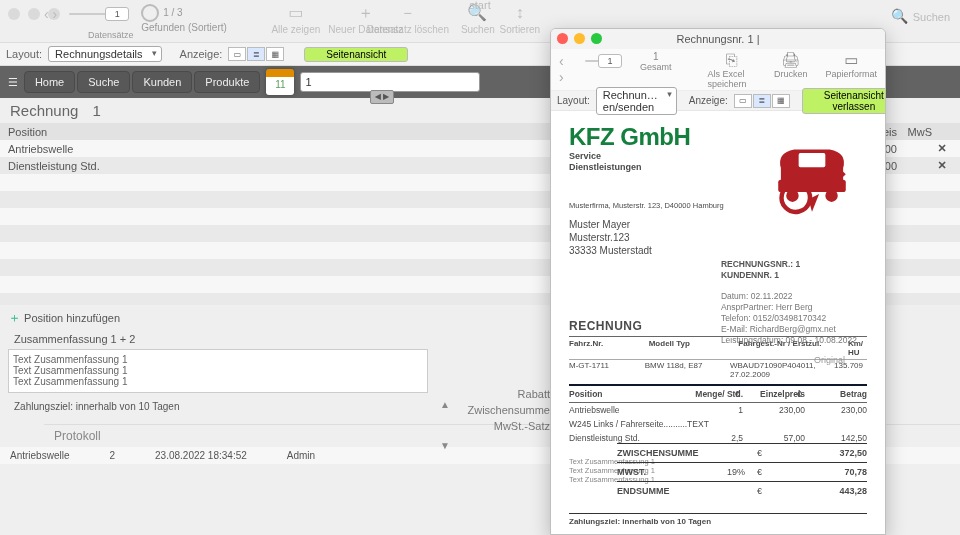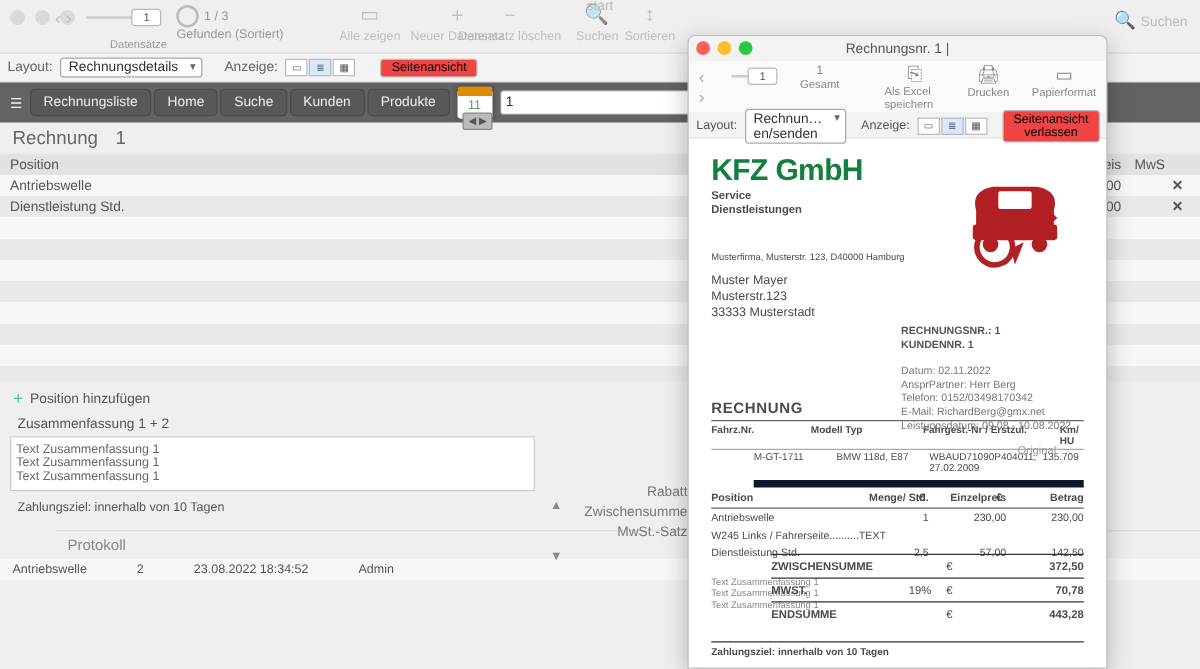--- a/index.html
+++ b/index.html
@@ -18,21 +18,21 @@
 .tbicon .gl { font-size:16px; line-height:18px; }
 .tbcap { display:block; margin-top:2px; text-align:center; white-space:nowrap; }
 .search-right { position:absolute; right:10px; top:8px; color:#aaa; font-size:14px; }
 
 .layoutbar { height:24px; display:flex; align-items:center; gap:6px; padding:0 6px; border-top:1px solid #ddd; border-bottom:1px solid #ddd; font-size:11px; background:#f3f3f3; }
 .lbl { color:#666; }
 .dd { background:#fff; border:1px solid #aaa; border-radius:3px; padding:1px 18px 1px 6px; position:relative; font-size:11px; color:#333; }
 .dd::after { content:"▾"; position:absolute; right:4px; top:1px; font-size:9px; color:#666; }
 .vicons { display:flex; gap:1px; }
 .vic { width:18px; height:14px; border:1px solid #bbb; background:#fff; display:flex; align-items:center; justify-content:center; font-size:8px; }
-.lbbtn { background:#ef4444; border:1px solid #bbb; border-radius:3px; padding:1px 8px; font-size:10px; }
+.lbbtn { background:#bef264; border:1px solid #bbb; border-radius:3px; padding:1px 21px; font-size:10px; }
 
 .darkbar { height:32px; background:#636363; display:flex; align-items:center; gap:2px; padding:0 4px; color:#eee; font-size:11px; }
 .dbtn { background:#585858; border:1px solid #4a4a4a; border-radius:4px; padding:4px 10px; color:#eee; font-size:11px; }
 .cal { width:28px; height:26px; background:#fff; border-top:8px solid #e08c00; border-radius:3px; text-align:center; color:#5a9e5a; font-size:10px; line-height:16px; margin:0 4px; box-shadow:0 0 4px rgba(0,0,0,.3); }
 .dinput { background:#fff; border:1px solid #999; border-radius:3px; height:20px; width:180px; font-size:11px; padding:0 4px; color:#333; }
 .nav-ar { position:absolute; left:370px; top:90px; width:24px; height:14px; border:1px solid #888; background:#bbb; font-size:8px; text-align:center; line-height:12px; border-radius:2px; }
 
 .formrow { height:34px; display:flex; align-items:center; gap:20px; padding:0 10px; background:#efefef; }
 .flabel { font-size:9px; color:#666; }
 .finput { background:#fff; border:1px solid #ccc; height:18px; font-size:10px; padding:0 3px; }
@@ -74,21 +74,21 @@
 .company h1{ font-size:24px; font-weight:800; color:#15803d; letter-spacing:-.5px;}
 .company .sub{ font-size:9px; font-weight:600; line-height:11px; }
 
 .addr-small{ font-size:7.5px; margin-top:28px; }
 .client{ margin-top:8px; font-size:10px; line-height:13px; }
 .meta { position:absolute; right:28px; top:230px; font-size:8.5px; line-height:11px; color:#777; }
 .meta .b{ font-weight:700; color:#555; }
 .H-RECH{ margin-top:62px; font-size:12px; font-weight:800; letter-spacing:.5px; }
 .orig { position:absolute; right:40px; top:326px; font-size:9px; color:#999; }
 .carhdr{ margin-top:3px; border-top:1px solid #666; border-bottom:1px solid #aaa; display:flex; font-size:8px; font-weight:700; padding:2px 0;}
-.carrow{ display:flex; font-size:8px; padding:1px 0 5px 0; border-bottom:6px solid #0f172a;margin-left:34px;}
+.carrow{ display:flex; font-size:8px; padding:1px 0 5px 0; border-bottom:2px solid #0f172a;}
 .carhdr div,.carrow div{ padding-right:4px;}
 .itemshdr{ display:flex; font-size:8.5px; font-weight:700; padding:3px 0; border-bottom:1px solid #666;}
 .itemsrow{ display:flex; font-size:8.5px; padding:2px 0;}
 .i-pos{flex:1;} .i-ms{width:62px; text-align:right;} .i-ep{width:62px; text-align:right;} .i-be{width:62px; text-align:right;}
 .cur{position:relative;} .cur::before{content:"€"; position:absolute; left:-8px;}
 .txtlines{ margin-top:12px; font-size:7.5px; color:#888; line-height:9px;}
 .totals{ position:absolute; right:18px; bottom:34px; width:250px; font-size:9px;}
 .totals .trow{ display:flex; padding:4px 0; border-top:1px solid #333;}
 .totals .trow:first-child{border-top:1px solid #333;}
 .totals .tl{width:110px; font-weight:700;} .totals .tp{width:30px;} .totals .tc{width:20px;} .totals .tv{flex:1; text-align:right; font-weight:700;}
@@ -152,21 +152,20 @@
       <div class="vic">▭</div>
         <div class="vic" style="background:#d9e8ff">≣</div>
         <div class="vic">▦</div>
     </div>
     <div style="flex:0 0 8px"></div>
     <button class="lbbtn">Seitenansicht</button>
   </div>
 
   <div class="darkbar">
     <span style="padding:4px;">☰</span>
-    <button class="dbtn">Rechnungsliste</button>
     <button class="dbtn">Home</button>
     <button class="dbtn">Suche</button>
     <button class="dbtn">Kunden</button>
     <button class="dbtn">Produkte</button>
     <div class="cal">11</div>
     <input class="dinput" value="1" style="">
   </div>
   <div class="nav-ar">◀ ▶</div>
 
 

